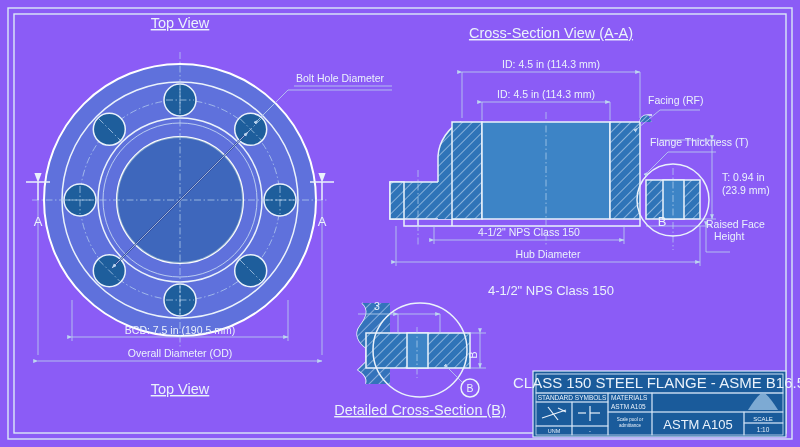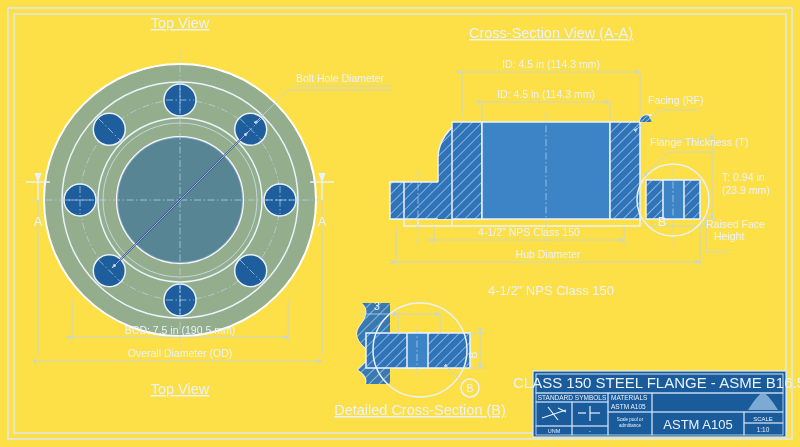--- a/index.html
+++ b/index.html
@@ -1,21 +1,21 @@
 <!DOCTYPE html>
 <html><head>
 <meta charset="utf-8">
 <style>
   * { margin:0; padding:0; box-sizing:border-box; }
   body {
     width:800px; height:447px; overflow:hidden;
     background:#14528f;
     font-family:"Liberation Sans", sans-serif;
   }
-  #sheet { position:relative; width:800px; height:447px; background:#fde047; }
+  #sheet { position:relative; width:800px; height:447px; background:#8b5cf6; }
   svg.layer { position:absolute; top:0; left:0; width:800px; height:447px; }
   text { fill:#eaf2fb; font-family:"Liberation Sans", sans-serif; }
   .ttl { font-size:14.5px; text-anchor:middle; }
   .ttl-u { text-decoration:underline; }
   .lbl { font-size:10.5px; text-anchor:middle; }
   .lbl-l { font-size:10.5px; text-anchor:start; }
   .big { font-size:13px; text-anchor:middle; }
   .secmk { font-size:13px; text-anchor:middle; }
   .thin { fill:none; stroke:#cfe2f5; stroke-width:0.8; }
   .med { fill:none; stroke:#eaf2fb; stroke-width:1.5; }

